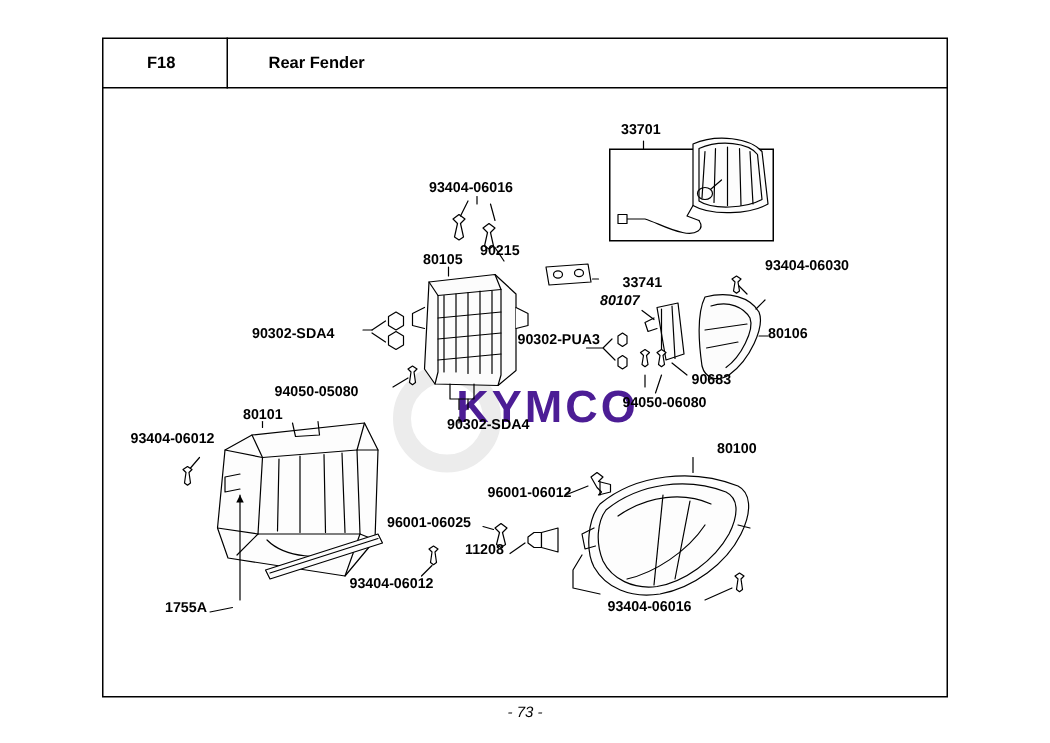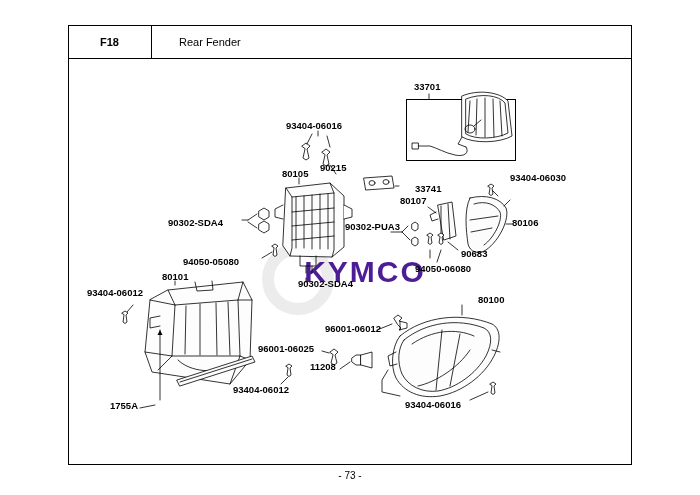--- a/index.html
+++ b/index.html
@@ -33,52 +33,54 @@
     position: absolute;
     left: 68px;
     top: 25px;
     width: 84px;
     height: 34px;
     border-right: 1px solid #000;
     border-bottom: 1px solid #000;
     box-sizing: border-box;
     display: flex;
     align-items: center;
-    justify-content: center;
+    justify-content: flex-start;
+    padding-left: 30px;
   }
   .title-code {
     font-size: 11px;
     font-weight: bold;
     color: #000;
   }
   .title-bar {
     position: absolute;
     left: 152px;
     top: 25px;
     width: 480px;
     height: 34px;
     border-bottom: 1px solid #000;
     box-sizing: border-box;
     display: flex;
     align-items: center;
   }
   .title-text {
     font-size: 11px;
-    font-weight: normal;
+    font-weight: bold;
     color: #000;
     margin-left: 27px;
   }
   .pagenum {
     position: absolute;
     left: 0;
     top: 470px;
     width: 700px;
     text-align: center;
     font-size: 10px;
     color: #000;
+    font-style: italic;
   }
   .wm {
     position: absolute;
     left: 250px;
     top: 255px;
     width: 230px;
     text-align: center;
     font-size: 30px;
     font-weight: bold;
     color: #4c1d95;
@@ -283,21 +285,21 @@
       <path d="M470 400 L 488 392"></path>
     </g>
   </svg>
 
   <div class="lbl b" style="left:414px; top:81px;">33701</div>
   <div class="lbl b" style="left:286px; top:120px;">93404-06016</div>
   <div class="lbl b" style="left:320px; top:162px;">90215</div>
   <div class="lbl b" style="left:282px; top:168px;">80105</div>
   <div class="lbl b" style="left:415px; top:183px;">33741</div>
   <div class="lbl b" style="left:510px; top:172px;">93404-06030</div>
-  <div class="lbl b" style="left:400px; top:195px;">80107</div>
+  <div class="lbl b" style="left:400px; top:195px;font-style:italic;">80107</div>
   <div class="lbl b" style="left:168px; top:217px;">90302-SDA4</div>
   <div class="lbl b" style="left:345px; top:221px;">90302-PUA3</div>
   <div class="lbl b" style="left:512px; top:217px;">80106</div>
   <div class="lbl b" style="left:461px; top:248px;">90683</div>
   <div class="lbl b" style="left:183px; top:256px;">94050-05080</div>
   <div class="lbl b" style="left:415px; top:263px;">94050-06080</div>
   <div class="lbl b" style="left:162px; top:271px;">80101</div>
   <div class="lbl b" style="left:298px; top:278px;">90302-SDA4</div>
   <div class="lbl b" style="left:450px; top:294px;margin-left:28px;">80100</div>
   <div class="lbl b" style="left:87px; top:287px;">93404-06012</div>

